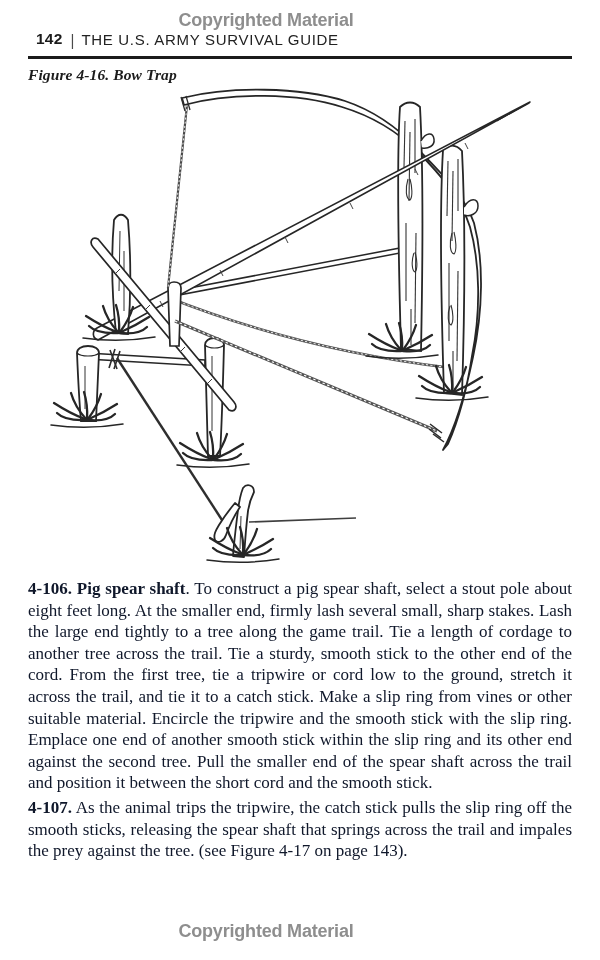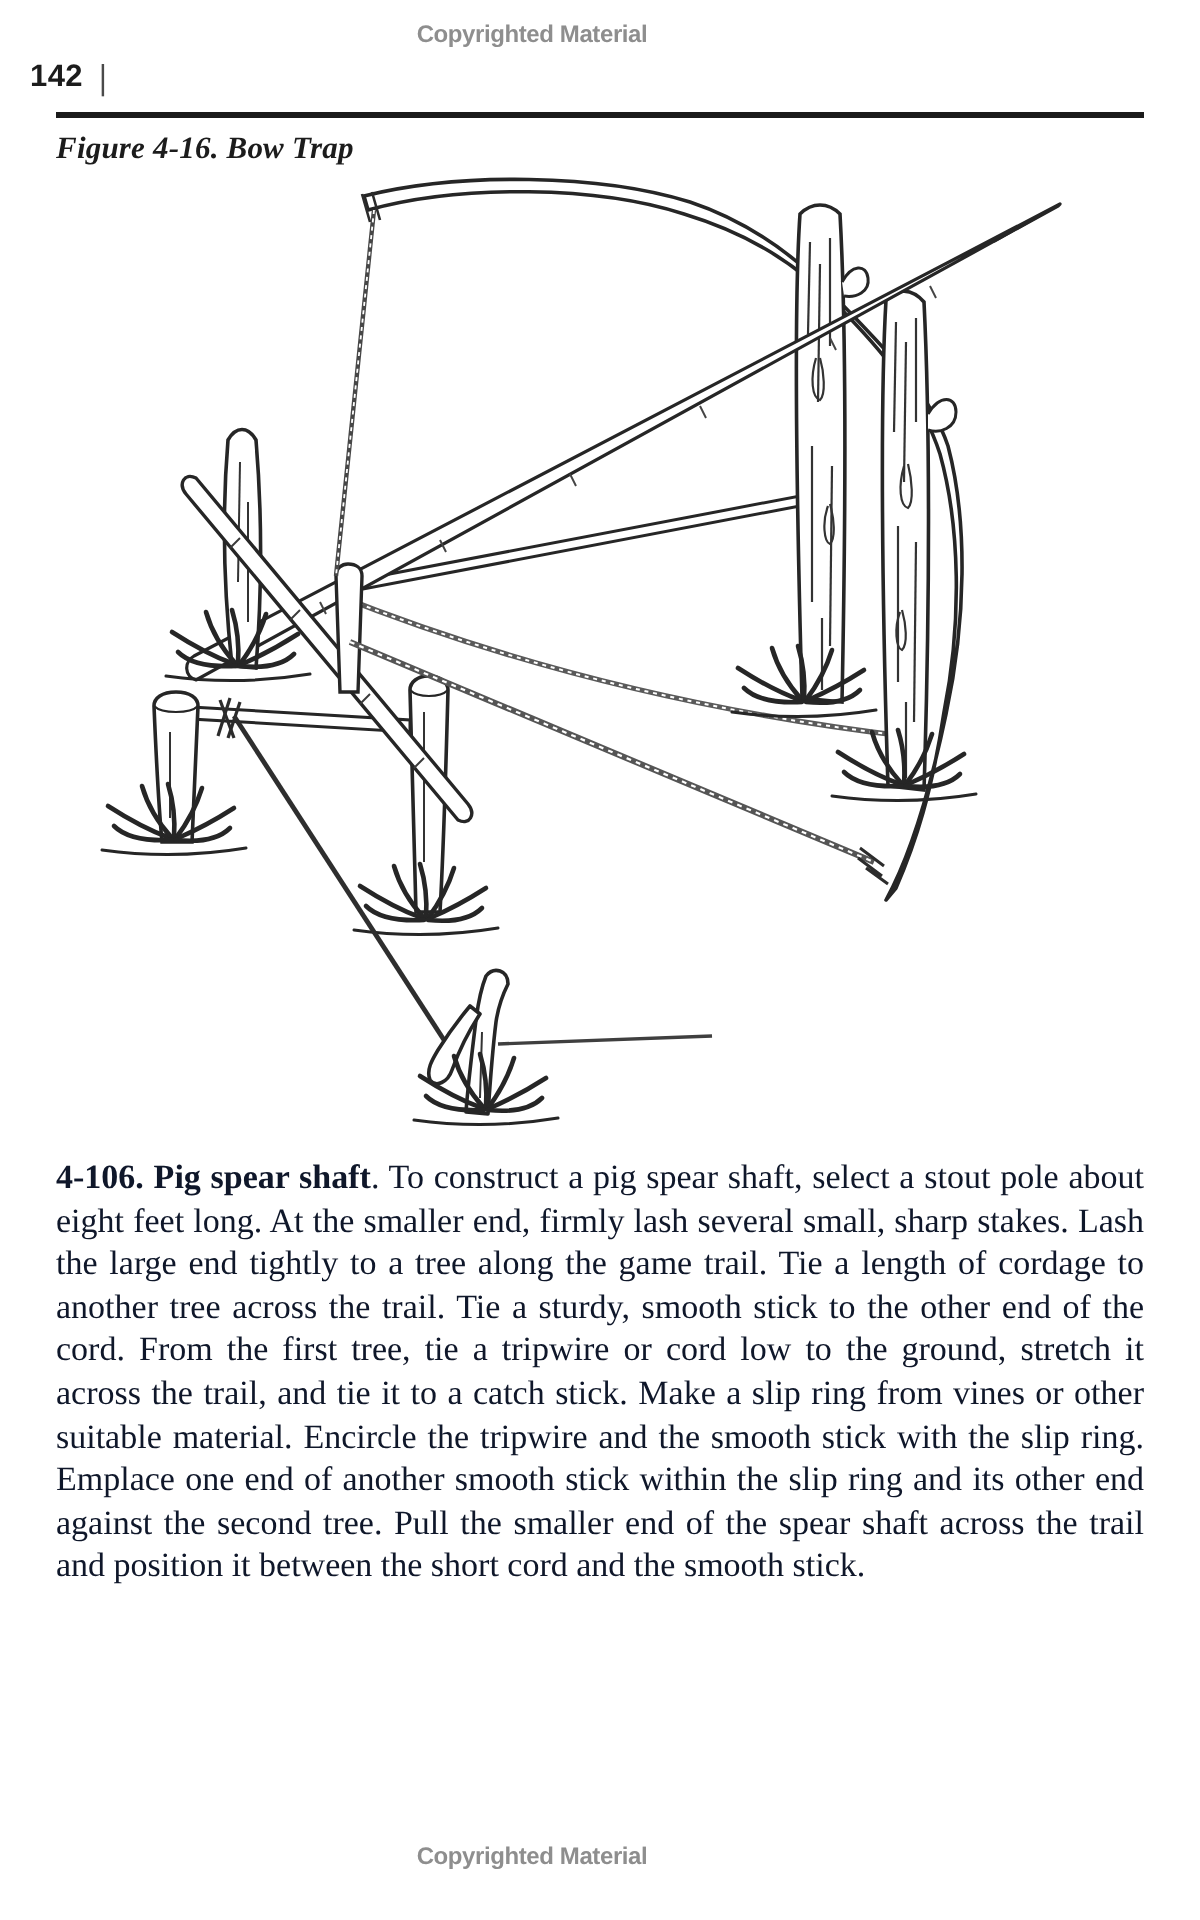--- a/index.html
+++ b/index.html
@@ -2,26 +2,26 @@
 <html><head>
 <meta charset="utf-8">
 <style>
   html,body{margin:0;padding:0;}
   body{
     width:600px;height:960px;background:#ffffff;position:relative;
     font-family:"Liberation Sans",sans-serif;color:#1c1c1c;overflow:hidden;
   }
   .copyright{
     position:absolute;left:0;width:532px;text-align:center;
-    color:#8e8e8e;font-size:12px;font-weight:700;letter-spacing:-0.2px;
+    color:#8e8e8e;font-size:18px;font-weight:700;letter-spacing:-0.2px;
   }
   .copyright.top{top:10px;}
   .copyright.bottom{top:921px;}
   .running-head{
-    position:absolute;top:30px;left:15px;right:28px;
+    position:absolute;top:30px;left:36px;right:28px;
     display:flex;align-items:flex-end;white-space:nowrap;
   }
   .page-num{font-size:15.5px;font-weight:800;letter-spacing:0.2px;}
   .head-sep{font-size:15px;font-weight:300;color:#4a4a4a;margin:0 7px 0 8px;transform:scaleY(1.15);}
   .book-title{font-size:15px;font-weight:400;letter-spacing:0.7px;color:#222;}
   .head-rule{
     position:absolute;top:56px;left:28px;right:28px;height:3px;background:#1b1b1b;
   }
   .fig-caption{
     position:absolute;top:66px;left:28px;
@@ -38,20 +38,21 @@
   .lead{font-weight:700;}
 </style>
 </head>
 <body>
 
 <div class="copyright top">Copyrighted Material</div>
 
 <div class="running-head">
   <span class="page-num">142</span>
   <span class="head-sep">|</span>
+  <span class="book-title">THE U.S. ARMY SURVIVAL GUIDE</span>
 </div>
 
 <div class="head-rule"></div>
 
 <div class="fig-caption">Figure 4-16. Bow Trap</div>
 
 <div class="figure-wrap">
 <svg width="600" height="490" viewBox="0 85 600 490" xmlns="http://www.w3.org/2000/svg">
   <defs>
     <g id="tuft" stroke="#262626" stroke-width="2.3" fill="none" stroke-linecap="round">
@@ -183,15 +184,16 @@
     <path fill="#ffffff" stroke="#262626" stroke-width="1.8" stroke-linejoin="round" d="M 243,487 C 247,482 254,484 254,491 C 251,497 249,503 248,510 C 246,526 245,541 244,556 L 233,555 C 234,541 236,525 238,509 C 239,501 241,492 243,487 Z"></path>
     <path fill="#ffffff" stroke="#262626" stroke-width="1.8" stroke-linejoin="round" d="M 240,506 C 236,512 230,523 226,534 C 224,540 218,543 215,539 C 213,534 216,529 219,524 C 224,516 230,508 235,502 Z"></path>
     <path stroke="#333" stroke-width="1" fill="none" d="M 241,515 L 240,548"></path>
     <use href="#tuft" x="243" y="553"></use>
   </g>
 </svg>
 </div>
 
 <div class="bodycopy">
   <p><span class="lead">4-106. Pig spear shaft</span><span>. To construct a pig spear shaft, select a stout pole about eight feet long. At the smaller end, firmly lash several small, sharp stakes. Lash the large end tightly to a tree along the game trail. Tie a length of cordage to another tree across the trail. Tie a sturdy, smooth stick to the other end of the cord. From the first tree, tie a tripwire or cord low to the ground, stretch it across the trail, and tie it to a catch stick. Make a slip ring from vines or other suitable material. Encircle the tripwire and the smooth stick with the slip ring. Emplace one end of another smooth stick within the slip ring and its other end against the second tree. Pull the smaller end of the spear shaft across the trail and position it between the short cord and the smooth stick.</span></p>
+  <p><span class="lead">4-107.</span><span> As the animal trips the tripwire, the catch stick pulls the slip ring off the smooth sticks, releasing the spear shaft that springs across the trail and impales the prey against the tree. (see Figure 4-17 on page 143).</span></p>
 </div>
 
 <div class="copyright bottom">Copyrighted Material</div>
 
 </body></html>

